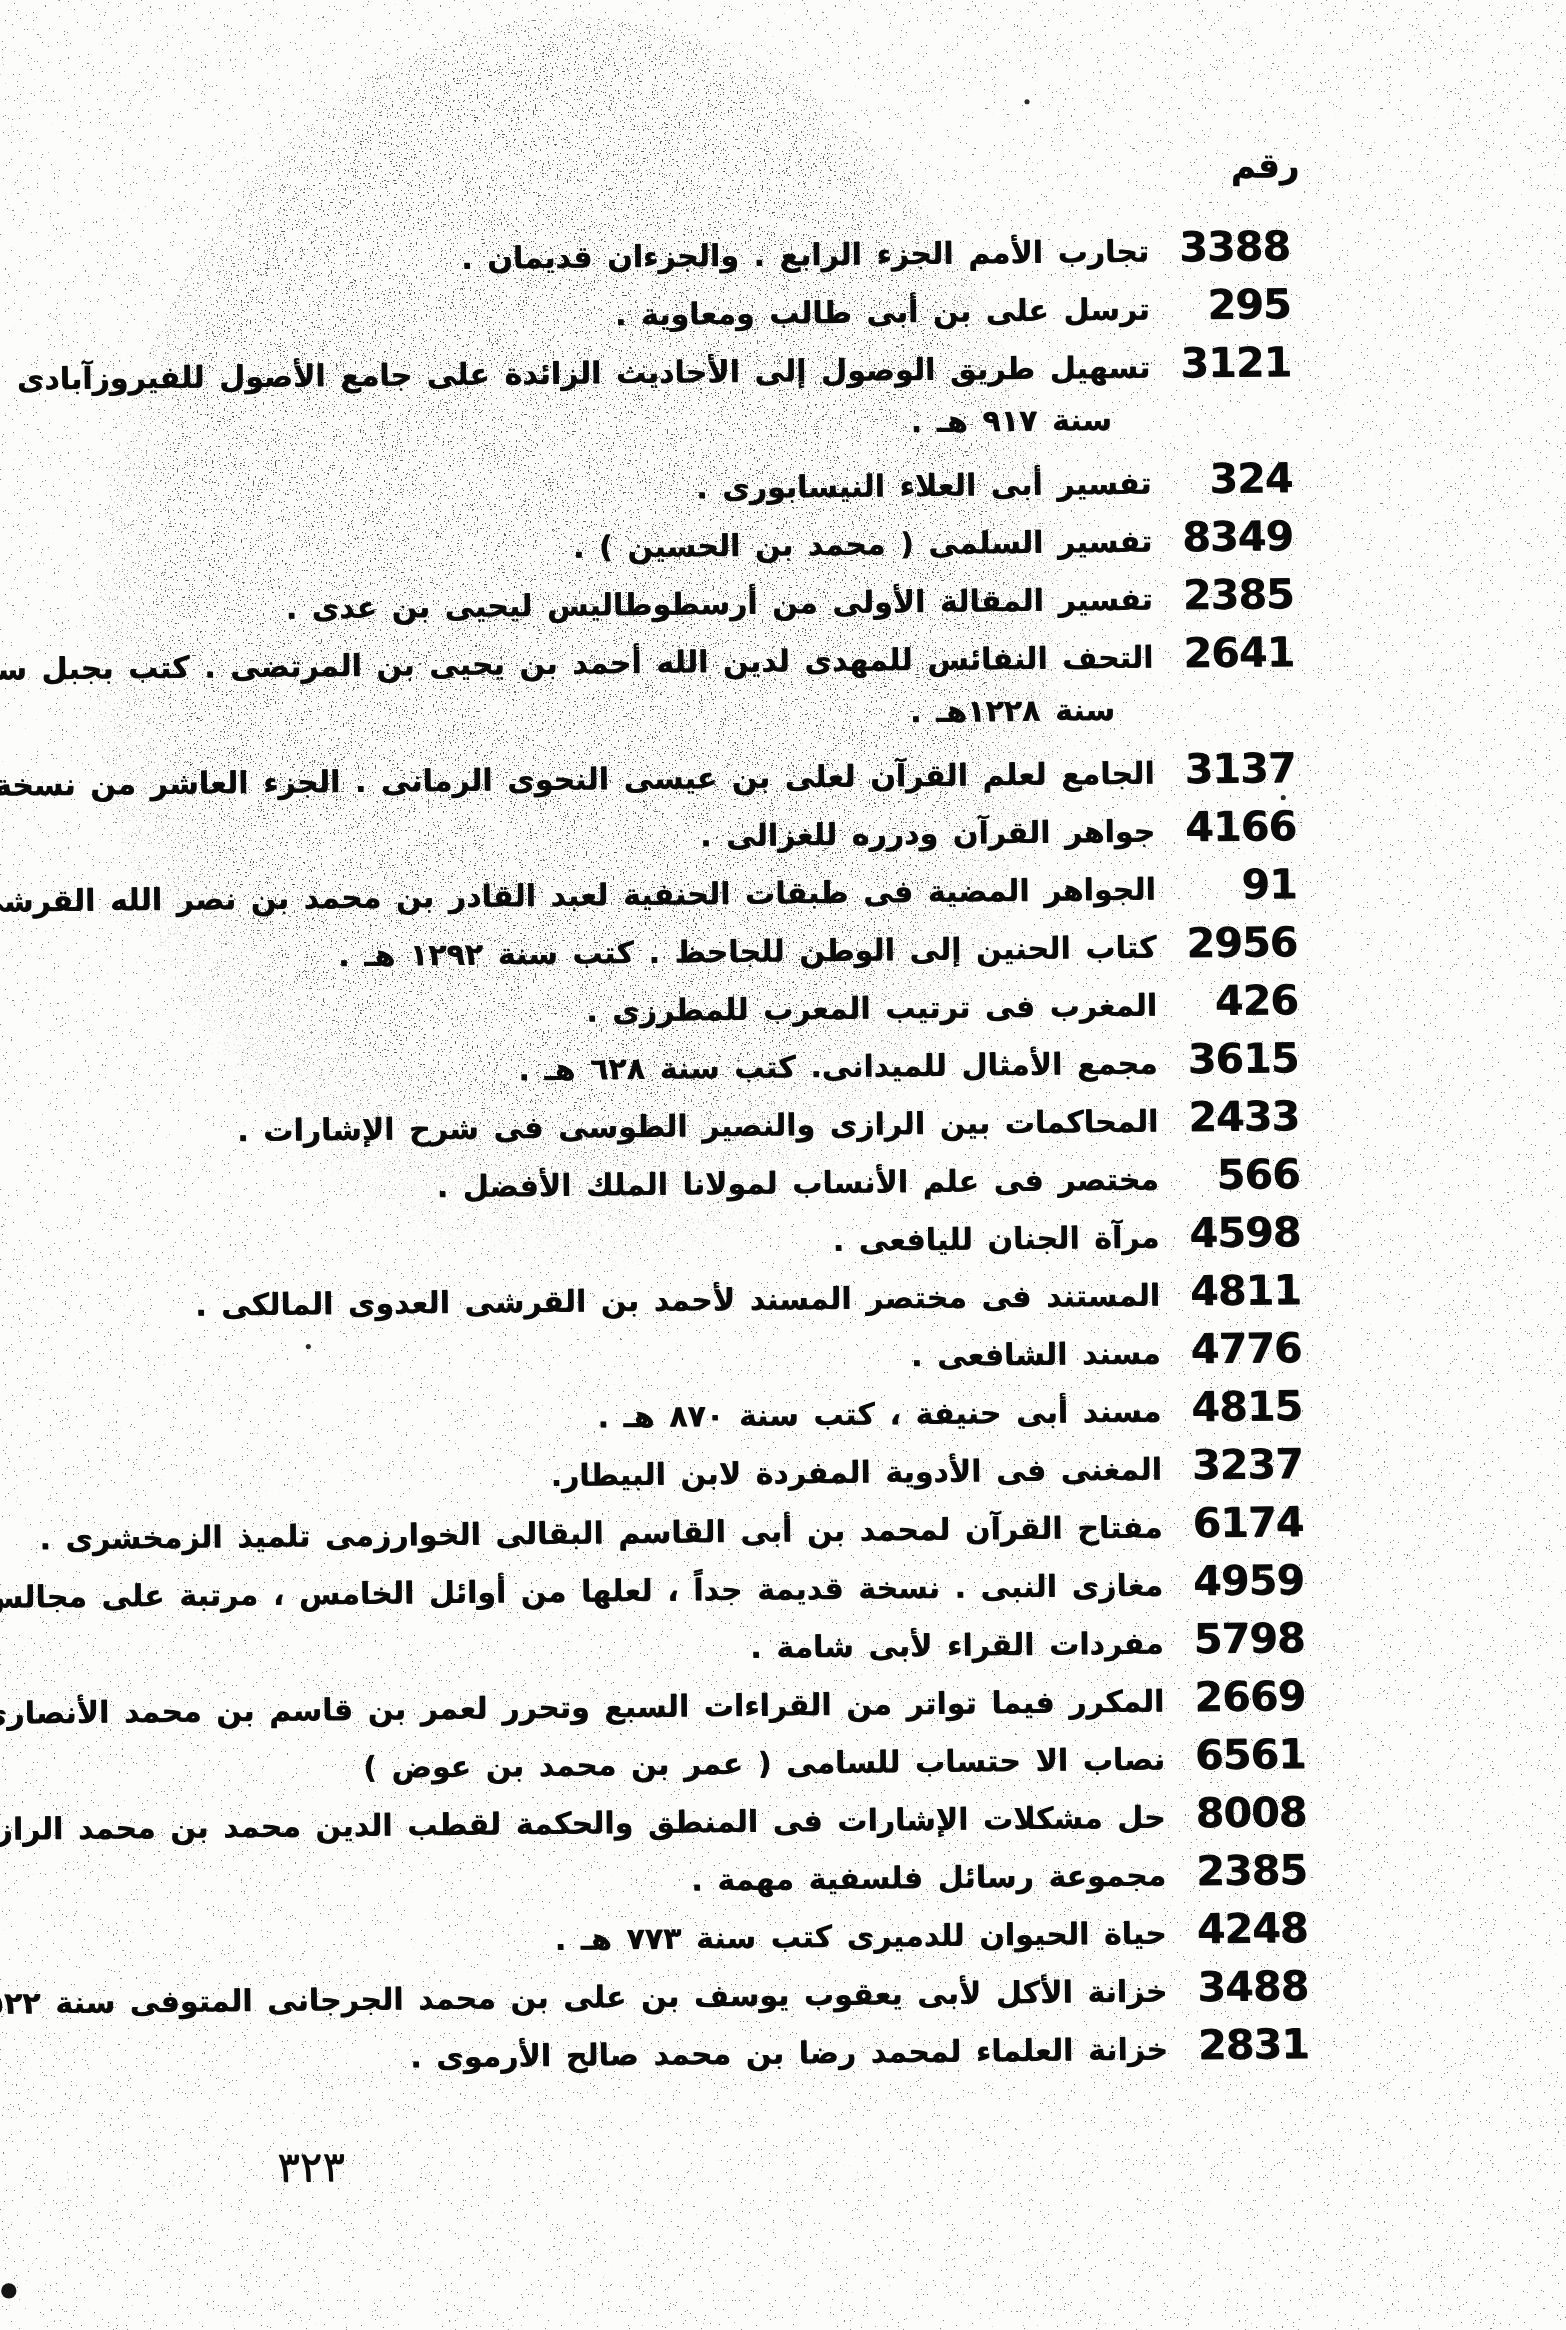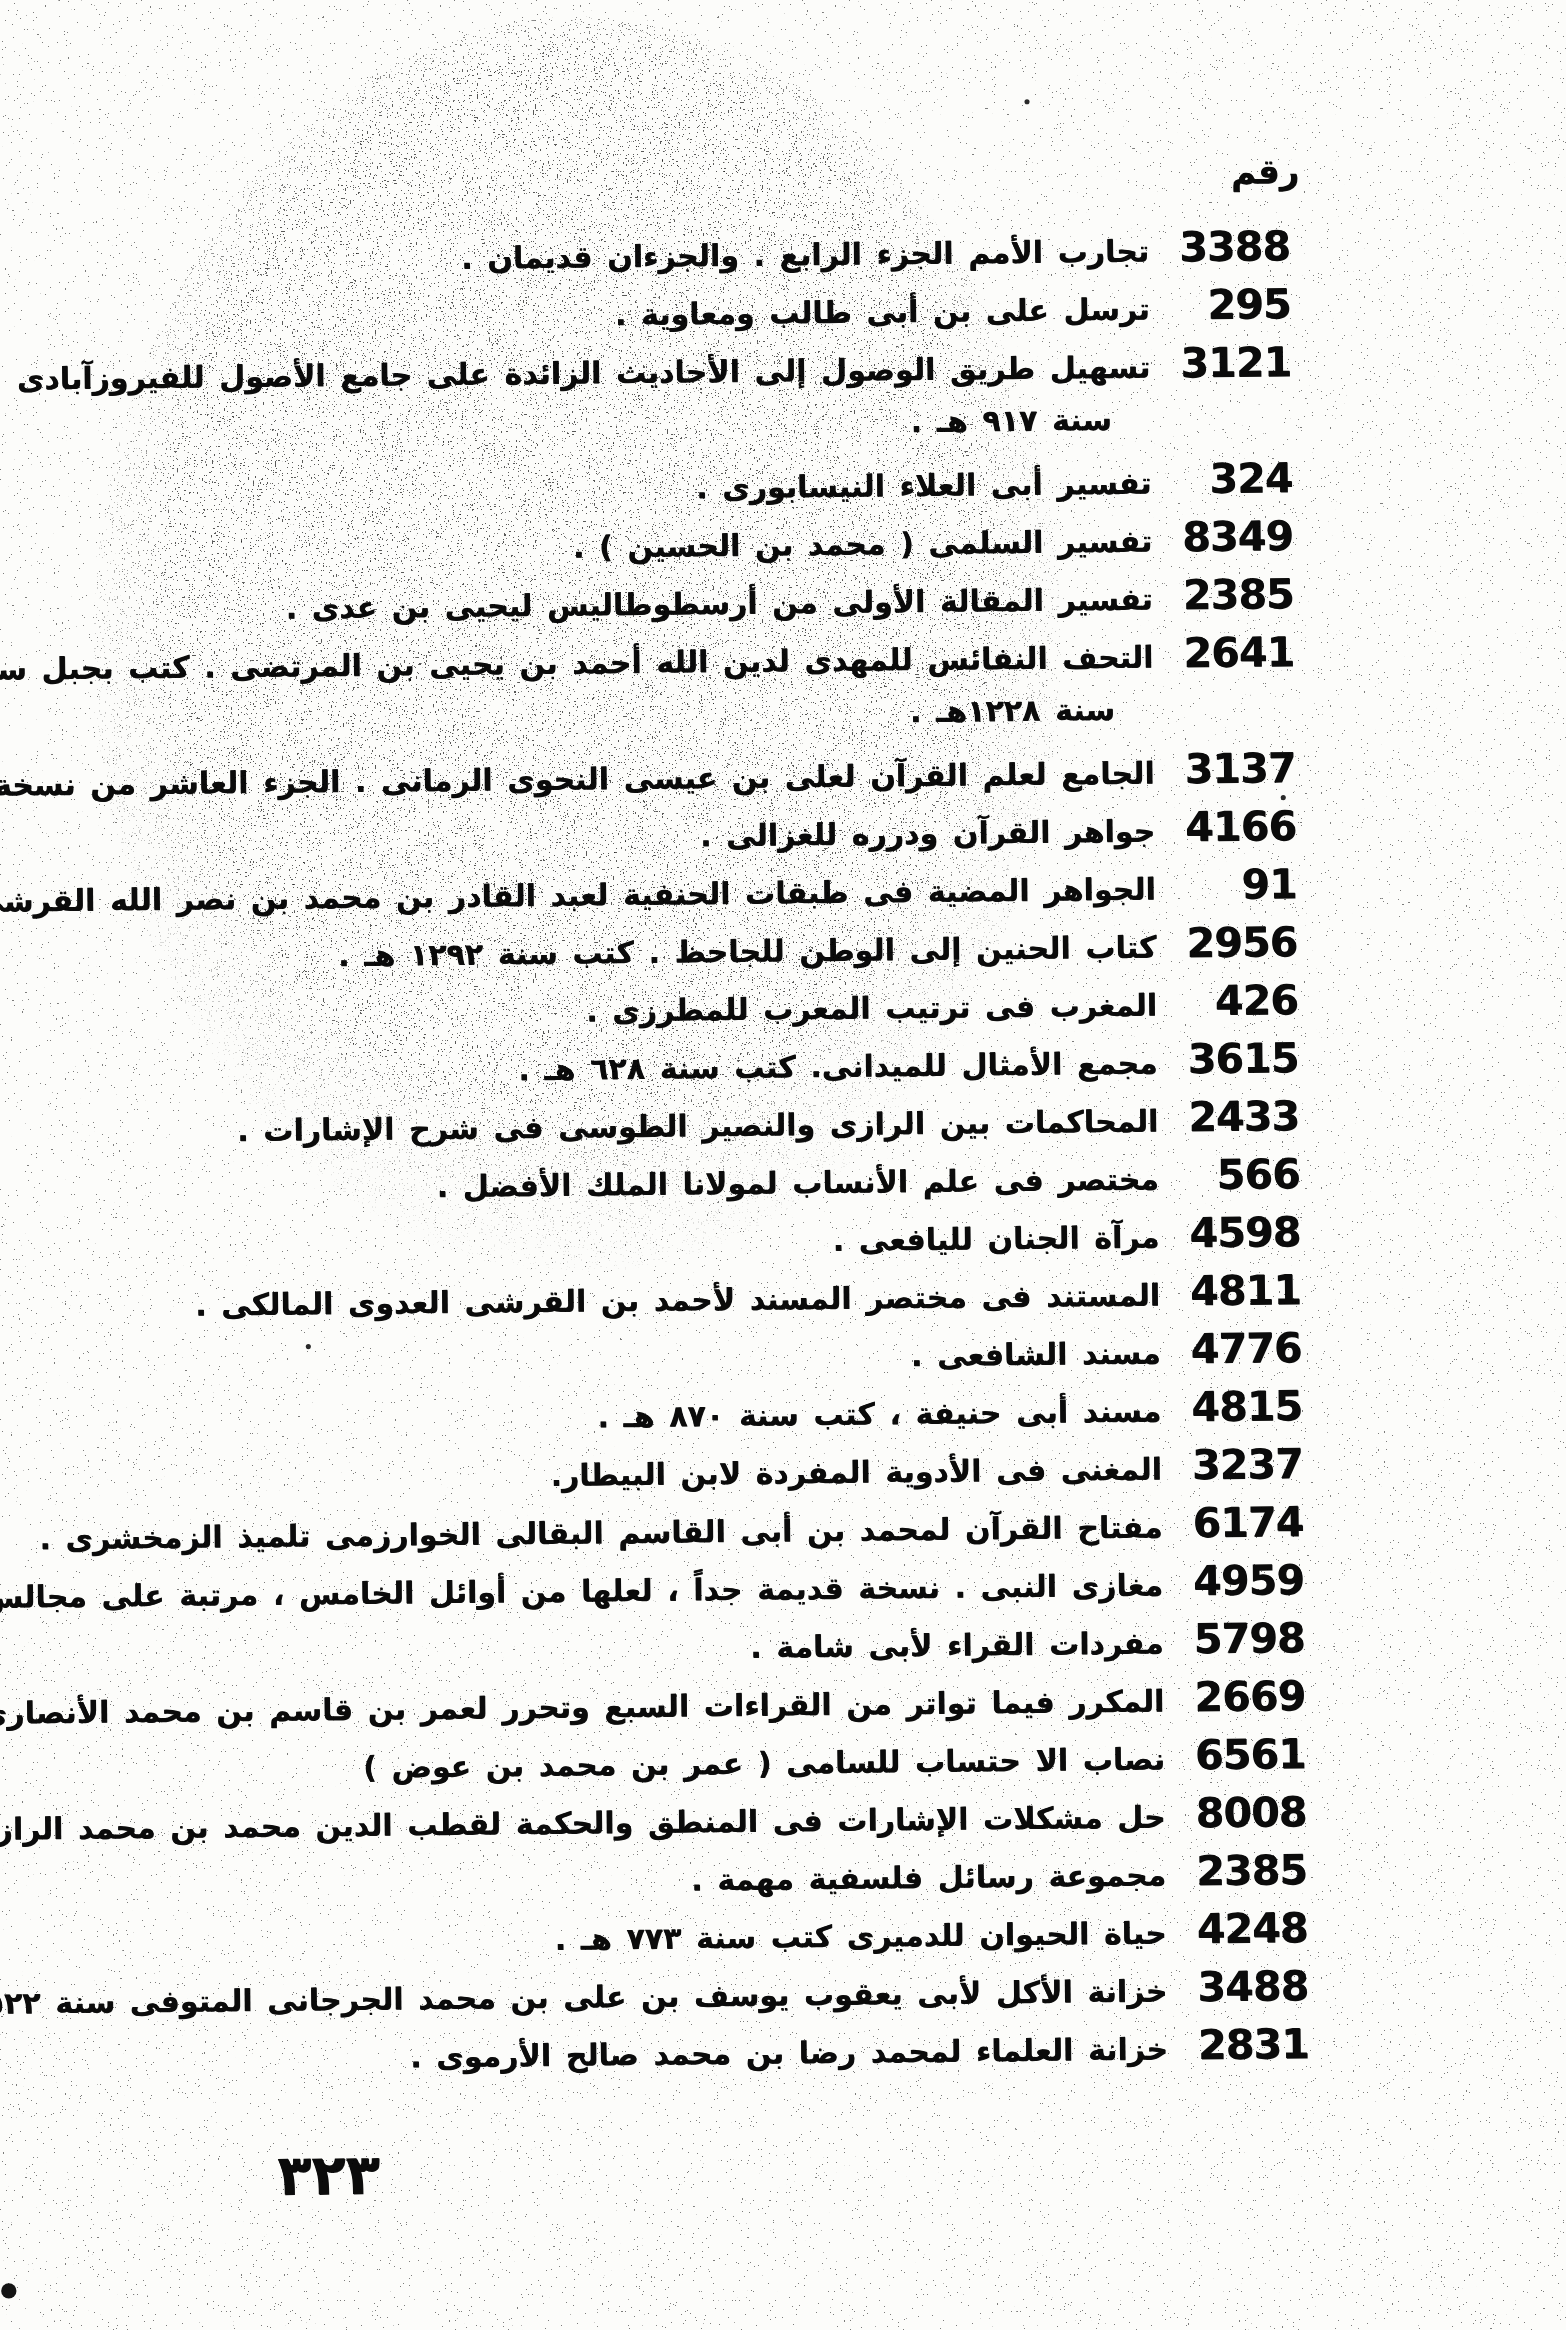--- a/index.html
+++ b/index.html
@@ -15,21 +15,21 @@
     font-family: "DejaVu Sans", sans-serif;
     color: #0b0b0b;
   }
   .content {
     position: absolute; inset: 0;
     transform: rotate(-0.6deg);
     transform-origin: 806px 1103px;
   }
   .col-header {
     position: absolute;
-    top: 156px; right: 258px;
+    top: 150px; right: 258px;
     font-size: 34px; font-weight: 700;
     text-shadow: 0.5px 0.5px 0 #1a1a1a;
   }
   .entries {
     position: absolute;
     top: 222px; right: 268px; left: 41px;
     direction: rtl;
   }
   .row {
     display: flex;
@@ -62,21 +62,21 @@
     margin-right: 180px;
     font-size: 30px;
     font-weight: 700;
     word-spacing: 4.2px;
     white-space: nowrap;
     text-shadow: 0.4px 0.4px 0 #161616;
   }
   .page-number {
     position: absolute;
     left: 266px; top: 2137px;
-    font-size: 56px; font-weight: 700;
+    font-size: 42px; font-weight: 400;
     letter-spacing: 5.1px;
     text-shadow: 0.7px 0.7px 0 #111;
   }
   .noise {
     position: absolute; inset: 0;
     pointer-events: none;
   }
 </style>
 </head>
 <body>

